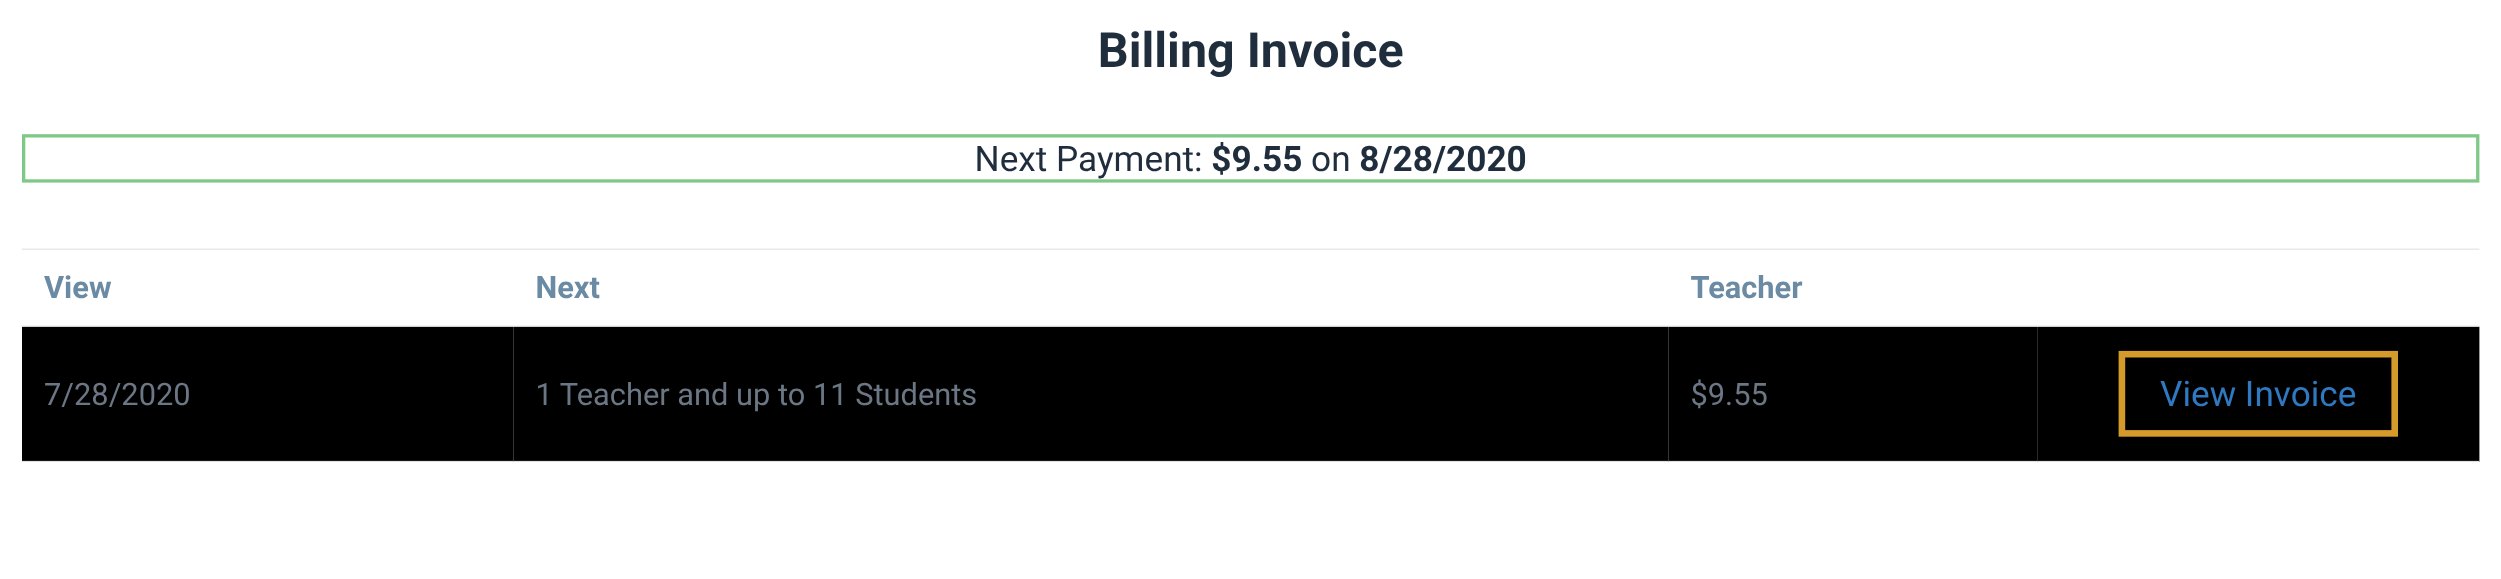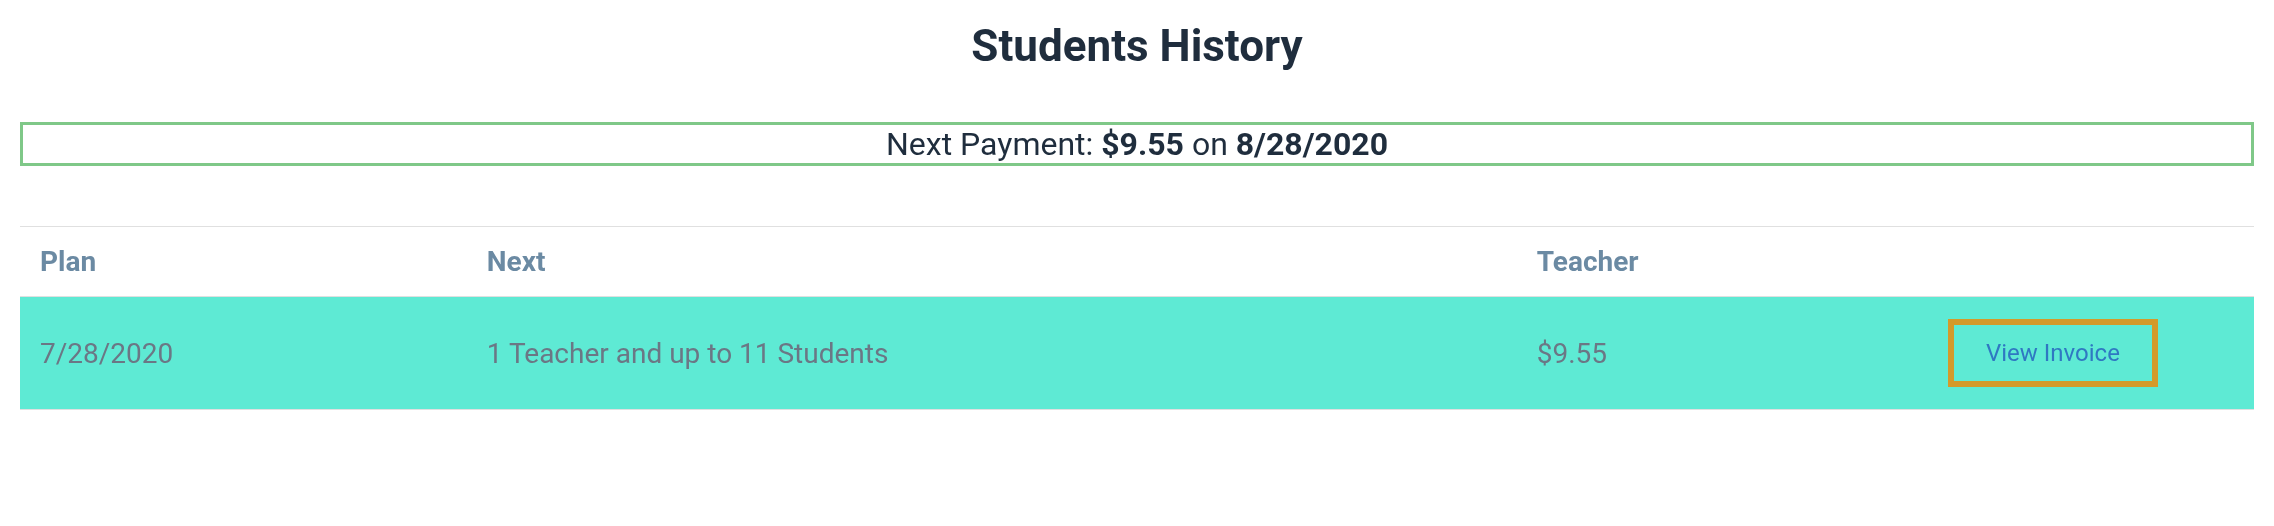--- a/index.html
+++ b/index.html
@@ -49,57 +49,57 @@
       border-bottom: 1px solid #e0e0e0;
     }
     th {
       text-align: left;
       padding: 18px 20px;
       font-size: 28px;
       font-weight: 700;
       color: #6b8aa3;
     }
     tbody tr {
-      background: #5eead4;
+      background: #000000;
       border-bottom: 1px solid #e0e0e0;
     }
     td {
       padding: 22px 20px;
       font-size: 28px;
       color: #6b7785;
       vertical-align: middle;
     }
     .col-date { width: 20%; }
     .col-plan { width: 47%; }
     .col-amount { width: 15%; }
     .col-action { width: 18%; text-align: center; }
     .view-invoice-link {
       display: inline-block;
       color: #2f78c2;
       text-decoration: none;
-      font-size: 24px;
+      font-size: 32px;
       padding: 14px 32px;
       border: 6px solid #d49a2a;
       cursor: pointer;
     }
   </style>
 </head>
 <body>
 
 <div class="container">
-  <h1 class="page-title">Students History</h1>
+  <h1 class="page-title">Billing Invoice</h1>
 
   <div class="next-payment-banner">
     <span class="label">Next Payment: </span><span class="amount">$9.55</span><span class="on-text"> on </span><span class="date">8/28/2020</span>
   </div>
 
   <table>
     <thead>
       <tr>
-        <th class="col-date">Plan</th>
+        <th class="col-date">View</th>
         <th class="col-plan">Next</th>
         <th class="col-amount">Teacher</th>
         <th class="col-action"></th>
       </tr>
     </thead>
     <tbody>
       <tr>
         <td class="col-date">7/28/2020</td>
         <td class="col-plan">1 Teacher and up to 11 Students</td>
         <td class="col-amount">$9.55</td>

